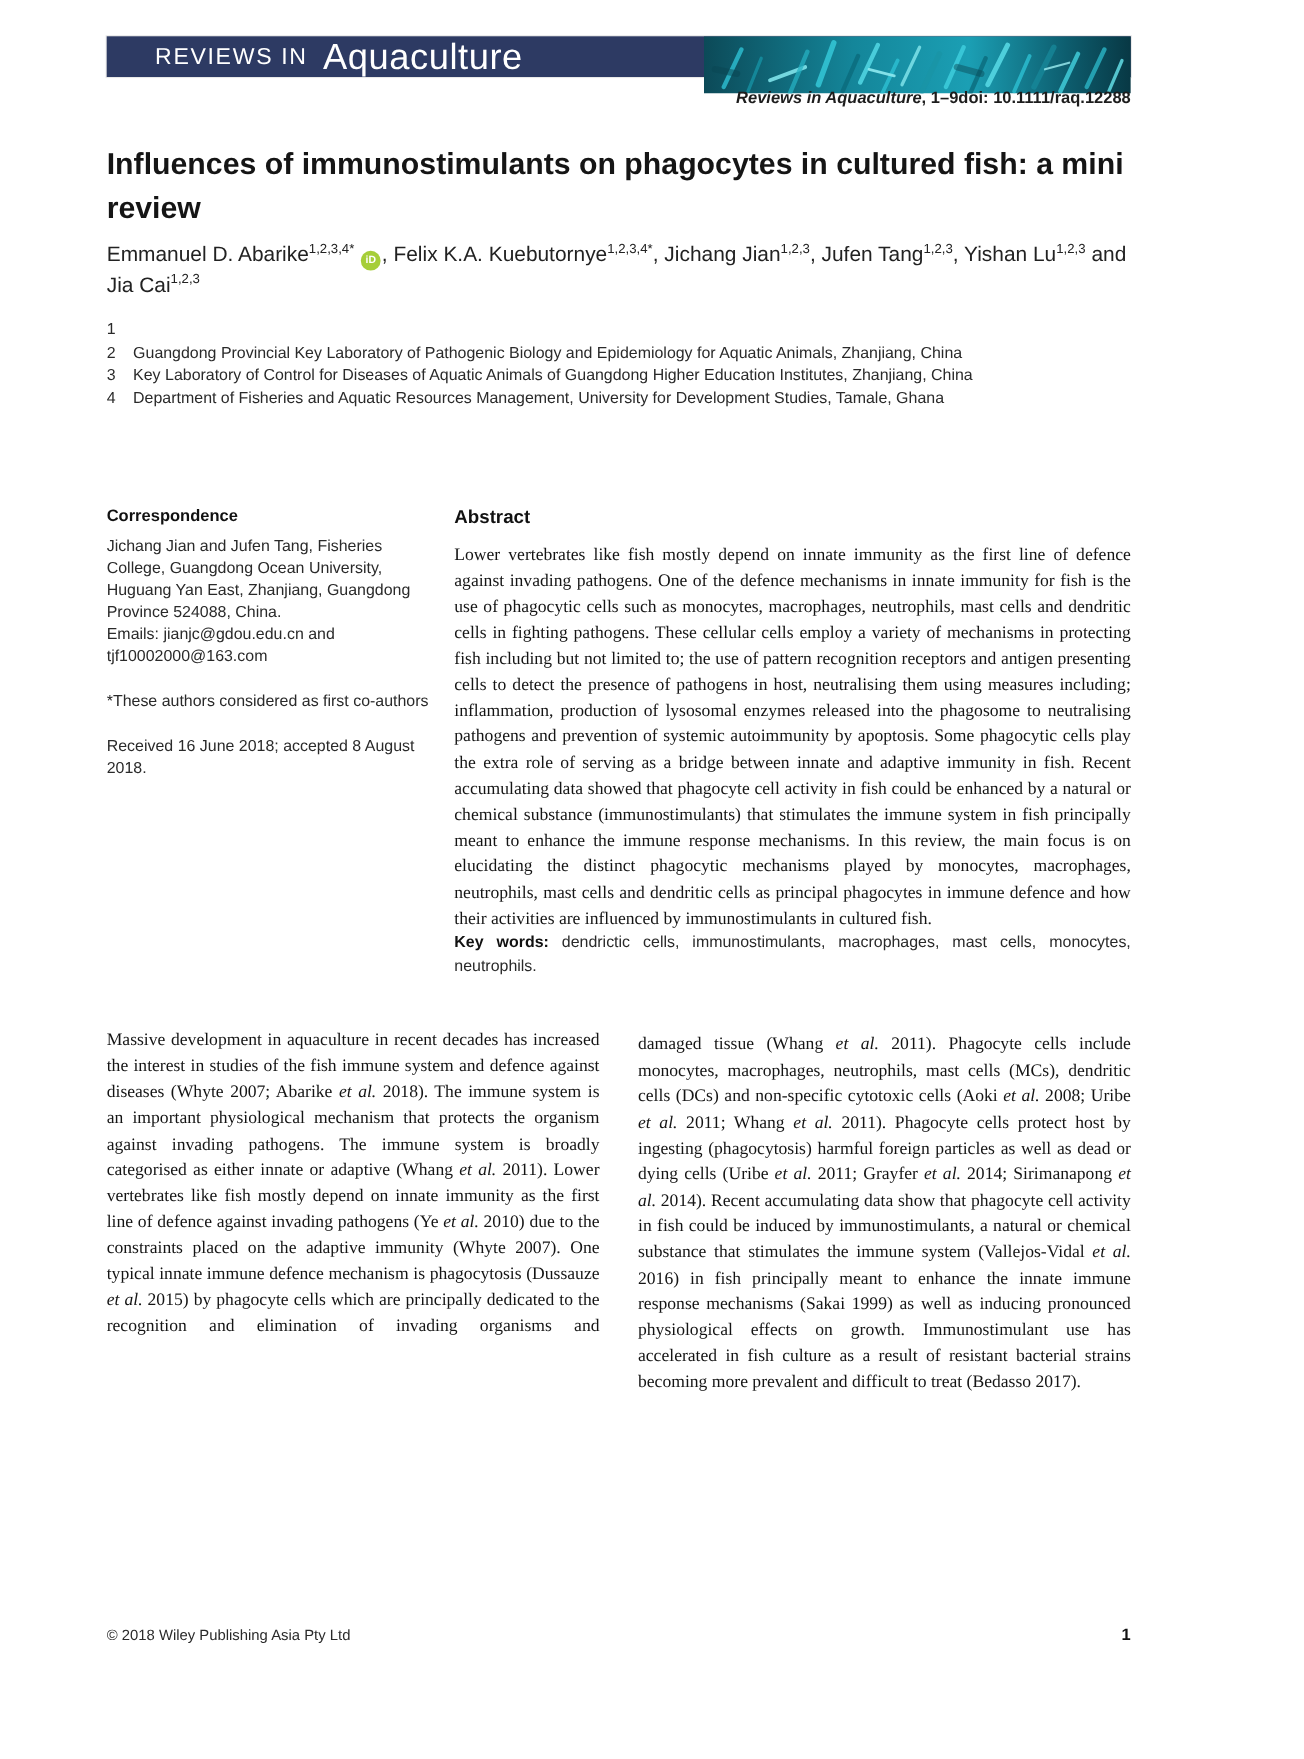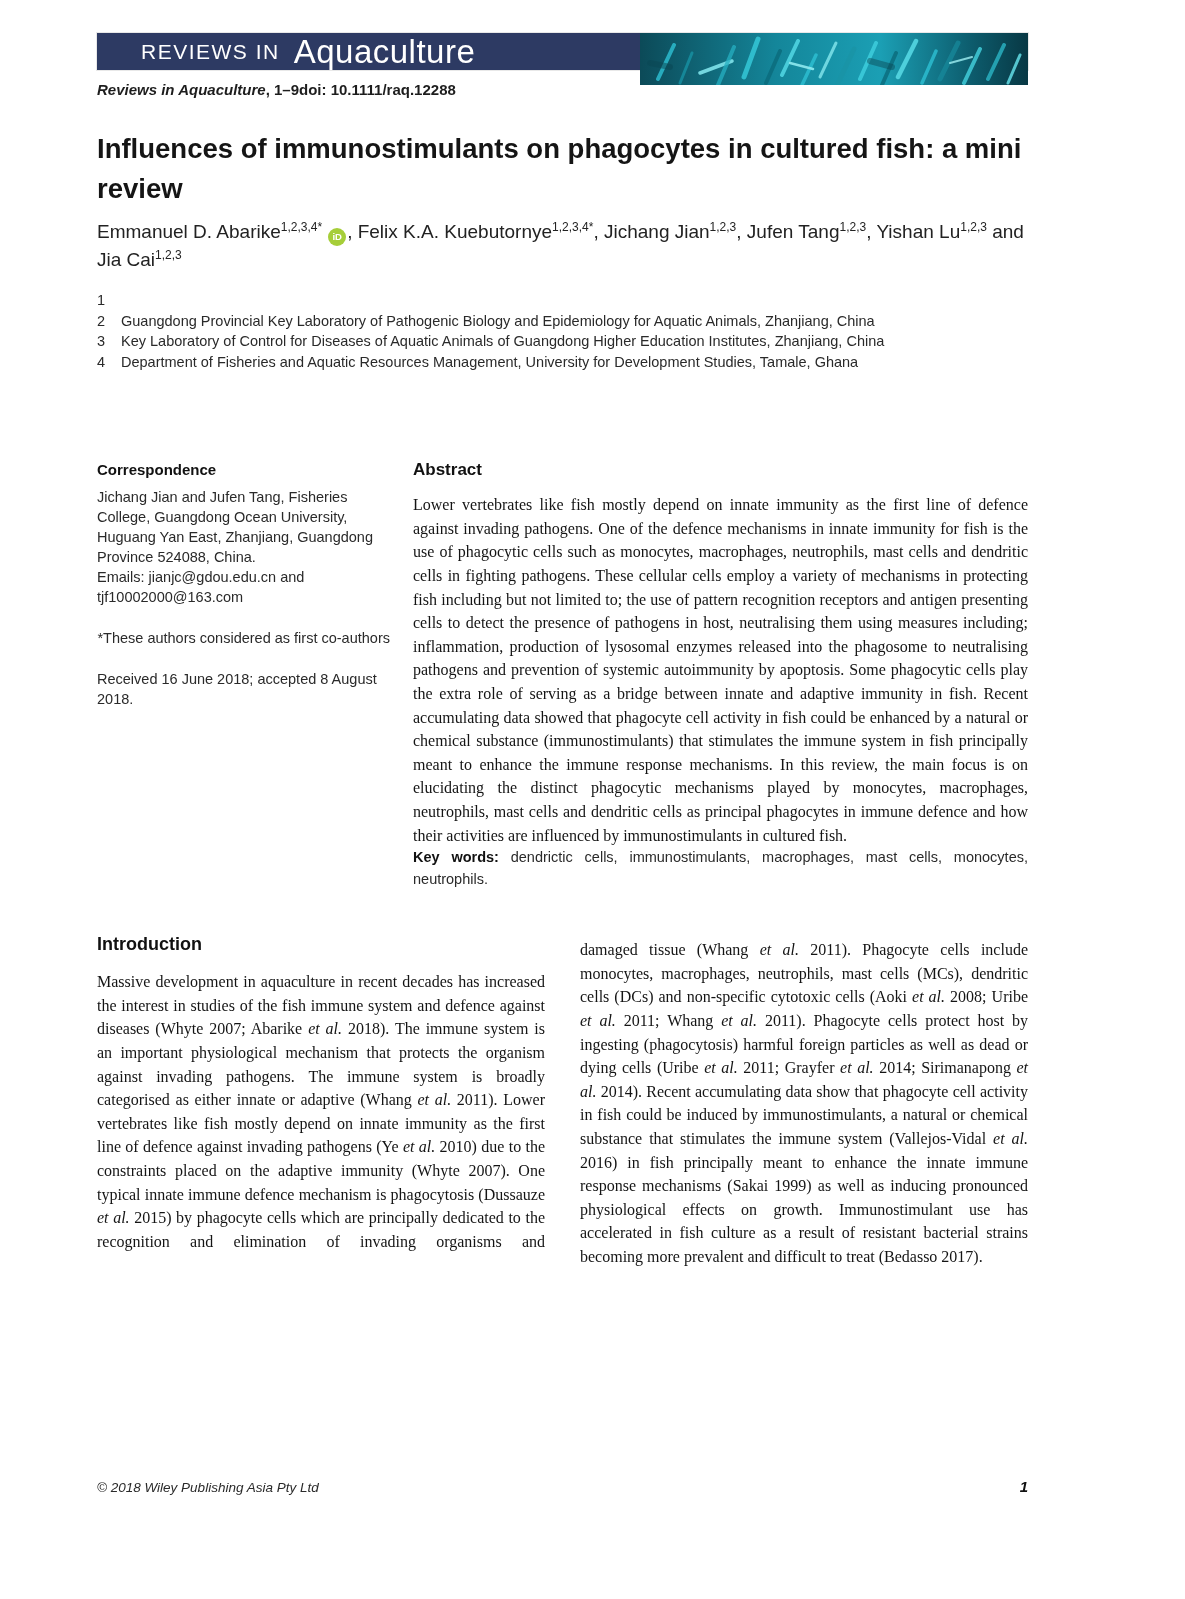--- a/index.html
+++ b/index.html
@@ -32,21 +32,21 @@
   .banner-series {
     font-size:21px; letter-spacing:1.5px; font-weight:400; margin-right:14px;
   }
   .banner-journal {
     font-size:33px; font-weight:400; letter-spacing:0.5px;
   }
   .banner-photo { flex:1 1 auto; height:52px; }
 
   
   .meta-row {
-    display:flex; justify-content:flex-start; align-items:baseline;
+    display:flex; justify-content:flex-end; align-items:baseline;
     margin-top:11px; font-size:15px;
   }
   .journal-ref { font-weight:600; }
   .journal-ref .it { font-style:italic; }
   .doi { font-weight:700; }
 
   
   .title {
     margin-top:31px;
     font-size:27.5px; font-weight:700; line-height:1.45;
@@ -64,21 +64,21 @@
     font-style:normal;
   }
   .affiliations { margin-top:17px; }
   .affil-row { display:flex; font-size:14.5px; line-height:20.5px; color:#2a2a2a; }
   .affil-num { flex:0 0 24px; }
 
   
   .two-col { display:flex; margin-top:88px; }
   .corr-col { flex:0 0 293px; margin-right:23px; font-size:14.5px; line-height:20px; color:#2a2a2a; }
   .corr-heading { font-size:15px; font-weight:700; margin-bottom:7px; color:#111; }
-  .corr-note { margin-top:21px;text-align:right; }
+  .corr-note { margin-top:21px; }
   .corr-received { margin-top:21px; }
   .abs-col { flex:1 1 auto; }
   .abs-heading { font-size:17px; font-weight:700; color:#111; }
   .abs-body {
     margin-top:13px;
     font-family:"Liberation Serif", serif;
     font-size:16px; line-height:23.6px; text-align:justify; color:#141414;
   }
   .keywords {
     font-size:14.5px; line-height:21.5px; text-align:justify; color:#2a2a2a;
@@ -93,21 +93,21 @@
   .body-text {
     font-family:"Liberation Serif", serif;
     font-size:16px; line-height:23.6px; text-align:justify; color:#141414;
   }
   .justify-last { text-align-last:justify; }
   .intro-col2 .body-text { margin-top:4px; }
 
   
   .footer {
     position:absolute; left:97px; right:157px; top:1478px;
-    display:flex; justify-content:space-between; align-items:flex-end;font-style:italic;
+    display:flex; justify-content:space-between; align-items:center;
   }
   .copyright { font-size:13.5px; color:#2a2a2a; }
   .page-num { font-size:15px; font-weight:700; color:#111; }
 </style>
 </head>
 <body>
 
 <div class="page">
   <div class="content">
 
@@ -194,21 +194,20 @@
       </div>
       <div class="abs-col">
         <div class="abs-heading">Abstract</div>
         <p class="abs-body">Lower vertebrates like fish mostly depend on innate immunity as the first line of defence against invading pathogens. One of the defence mechanisms in innate immunity for fish is the use of phagocytic cells such as monocytes, macrophages, neutrophils, mast cells and dendritic cells in fighting pathogens. These cellular cells employ a variety of mechanisms in protecting fish including but not limited to; the use of pattern recognition receptors and antigen presenting cells to detect the presence of pathogens in host, neutralising them using measures including; inflammation, production of lysosomal enzymes released into the phagosome to neutralising pathogens and prevention of systemic autoimmunity by apoptosis. Some phagocytic cells play the extra role of serving as a bridge between innate and adaptive immunity in fish. Recent accumulating data showed that phagocyte cell activity in fish could be enhanced by a natural or chemical substance (immunostimulants) that stimulates the immune system in fish principally meant to enhance the immune response mechanisms. In this review, the main focus is on elucidating the distinct phagocytic mechanisms played by monocytes, macrophages, neutrophils, mast cells and dendritic cells as principal phagocytes in immune defence and how their activities are influenced by immunostimulants in cultured fish.</p>
         <p class="keywords"><span class="kw-label">Key words:</span><span> dendrictic cells, immunostimulants, macrophages, mast cells, monocytes, neutrophils.</span></p>
       </div>
     </div>
 
     <div class="intro">
       <div class="intro-col1">
-        <div class="section-heading">Introduction</div>
         <p class="body-text justify-last">Massive development in aquaculture in recent decades has increased the interest in studies of the fish immune system and defence against diseases (Whyte 2007; Abarike <i>et al.</i> 2018). The immune system is an important physiological mechanism that protects the organism against invading pathogens. The immune system is broadly categorised as either innate or adaptive (Whang <i>et al.</i> 2011). Lower vertebrates like fish mostly depend on innate immunity as the first line of defence against invading pathogens (Ye <i>et al.</i> 2010) due to the constraints placed on the adaptive immunity (Whyte 2007). One typical innate immune defence mechanism is phagocytosis (Dussauze <i>et al.</i> 2015) by phagocyte cells which are principally dedicated to the recognition and elimination of invading organisms and</p>
       </div>
       <div class="intro-col2">
         <p class="body-text">damaged tissue (Whang <i>et al.</i> 2011). Phagocyte cells include monocytes, macrophages, neutrophils, mast cells (MCs), dendritic cells (DCs) and non-specific cytotoxic cells (Aoki <i>et al.</i> 2008; Uribe <i>et al.</i> 2011; Whang <i>et al.</i> 2011). Phagocyte cells protect host by ingesting (phagocytosis) harmful foreign particles as well as dead or dying cells (Uribe <i>et al.</i> 2011; Grayfer <i>et al.</i> 2014; Sirimanapong <i>et al.</i> 2014). Recent accumulating data show that phagocyte cell activity in fish could be induced by immunostimulants, a natural or chemical substance that stimulates the immune system (Vallejos-Vidal <i>et al.</i> 2016) in fish principally meant to enhance the innate immune response mechanisms (Sakai 1999) as well as inducing pronounced physiological effects on growth. Immunostimulant use has accelerated in fish culture as a result of resistant bacterial strains becoming more prevalent and difficult to treat (Bedasso 2017).</p>
       </div>
     </div>
 
   </div>
 
   <div class="footer">

